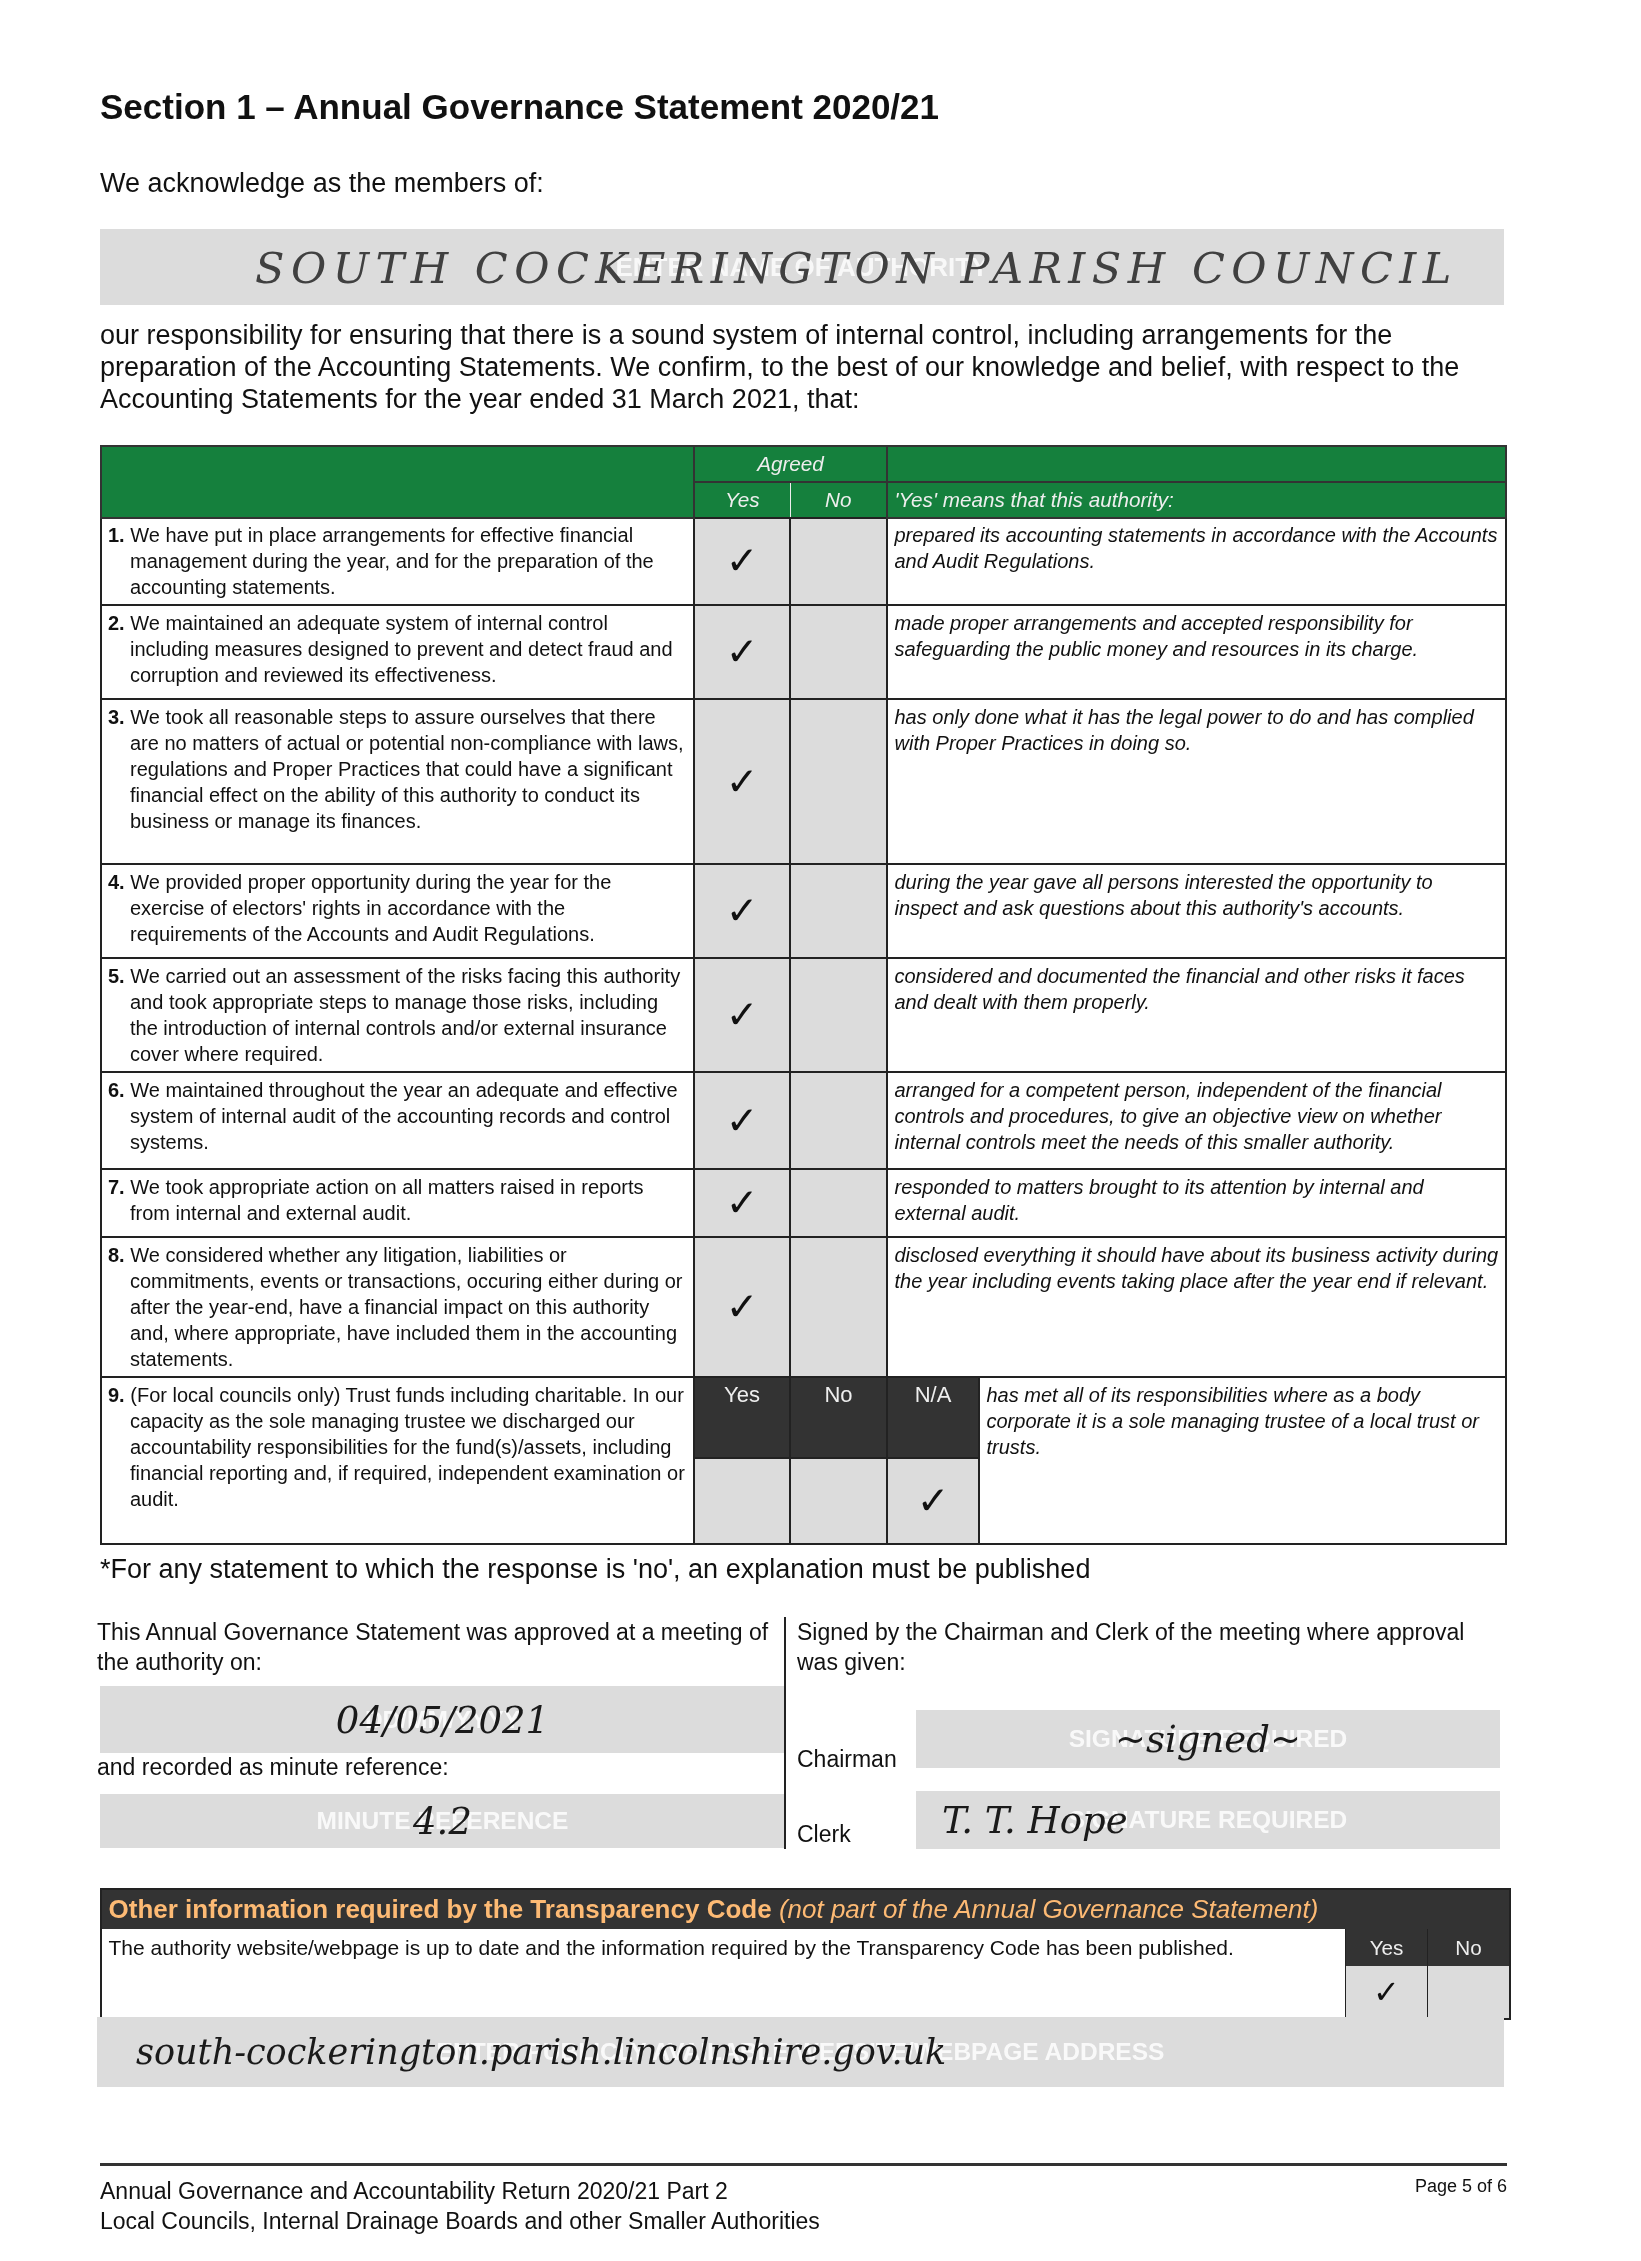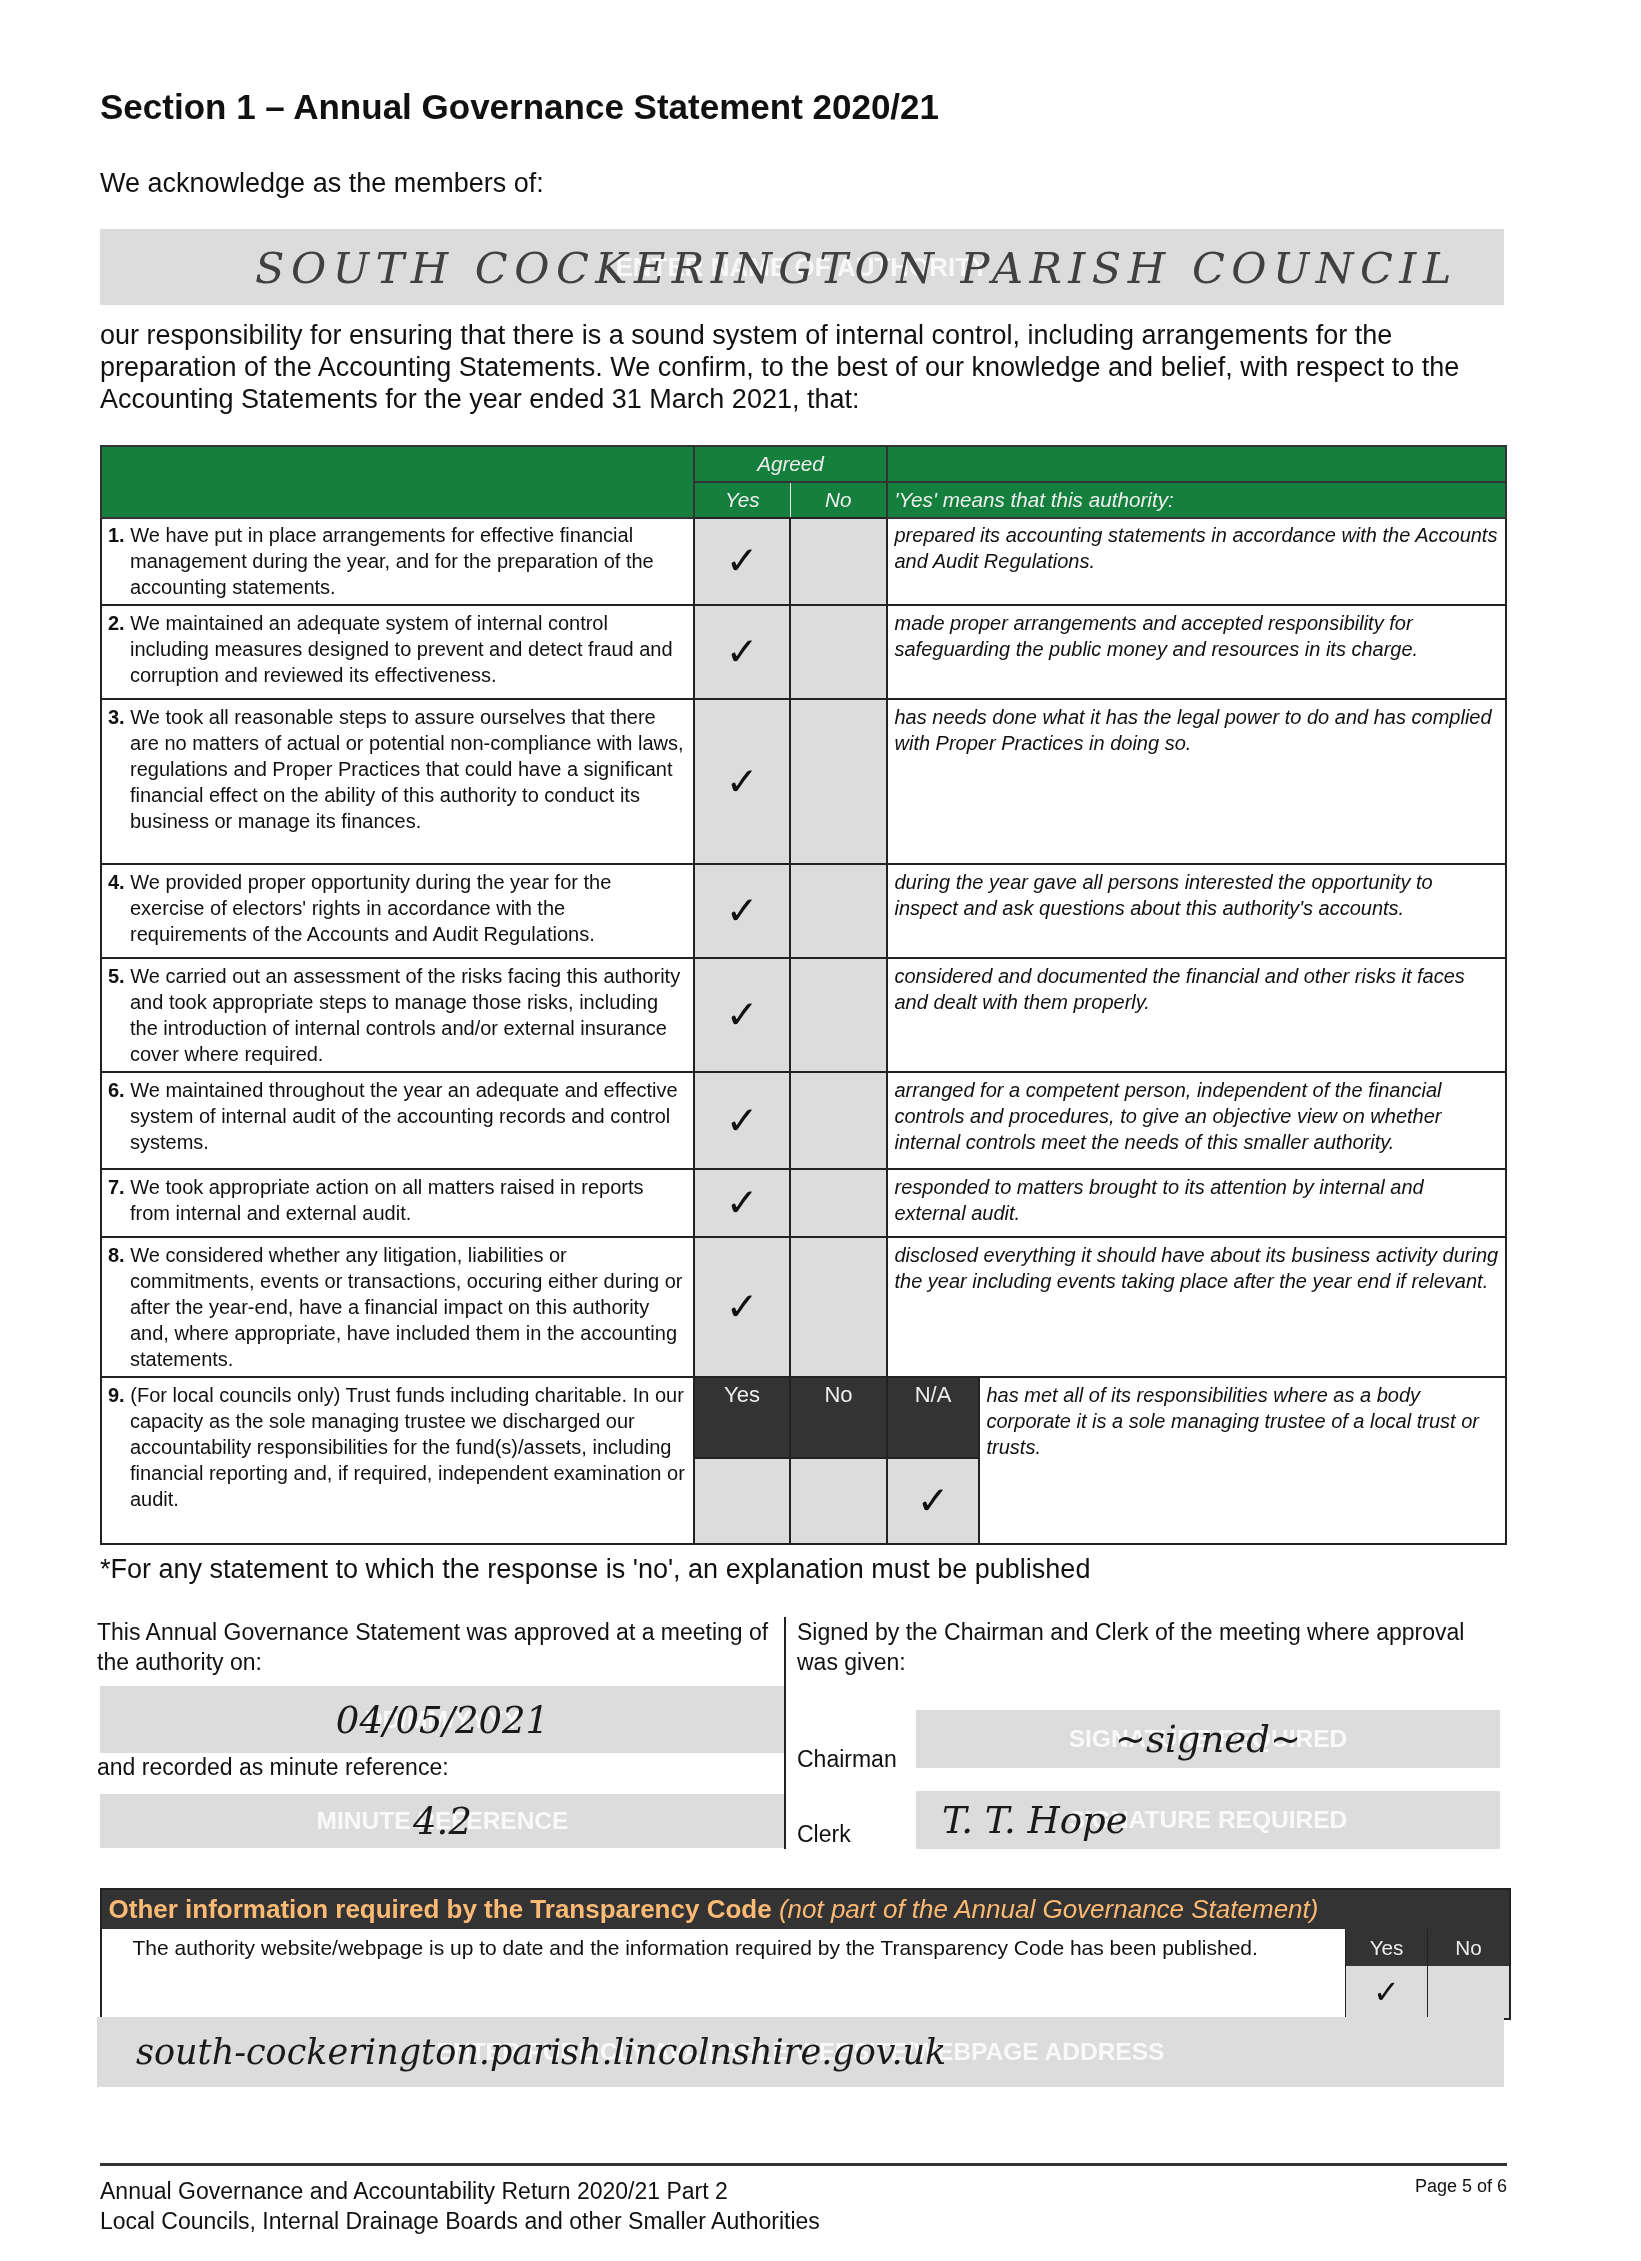--- a/index.html
+++ b/index.html
@@ -27,21 +27,21 @@
   .approve-left { left:97px; top:1617px; width:684px; font-size:23px; line-height:30px; }
   .approve-right { left:797px; top:1617px; width:684px; font-size:23px; line-height:30px; }
   .vdiv { left:784px; top:1617px; width:1.9px; height:232px; background:#222; }
   .greybox { background:#dcdcdc; position:absolute; }
   .greybox .ph { position:absolute; left:0; right:0; top:50%; transform:translateY(-50%); text-align:center; color:#fff; font-weight:bold; font-size:24.5px; opacity:.85; }
   .greybox .hand { position:absolute; left:0; right:0; top:50%; transform:translateY(-50%); text-align:center; font-family:"DejaVu Serif", serif; font-style:italic; font-size:37px; color:#1a1a1a; }
   .lbl { font-size:23px; }
   .tc { left:100px; top:1888px; width:1407px; border:2.6px solid #222; }
   .tc-head { background:#333; color:#fdba74; font-size:26px; padding:3.9px 6.5px; }
   .tc-head i { font-weight:normal; }
-  .tc-body { display:flex; font-size:21px; line-height:28px;margin-left:24px; }
+  .tc-body { display:flex; font-size:21px; line-height:28px; }
   .tc-text { flex:1; padding:5.2px 6.5px; background:#fff; }
   .tc-col { width:81px; border-left:1.9px solid #222; text-align:center; }
   .tc-col .h { background:#333; color:#eee; height:37px; font-size:20.7px; line-height:37px; }
   .tc-col .c { background:#dcdcdc; height:52px; font-size:32px; line-height:52px; font-family:"DejaVu Serif", serif; }
   .webbox { left:97px; top:2017px; width:1407px; height:70px; background:#dcdcdc; }
   .rule { left:100px; top:2163px; width:1407px; height:3.2px; background:#333; }
   .footer-l { left:100px; top:2176px; font-size:23px; line-height:30px; }
   .footer-r { right:135px; top:2176px; font-size:18px;text-align:center; }
 </style>
 </head>
@@ -86,21 +86,21 @@
   <tr style="height:94px">
     <td class="item"><span class="num">2.</span> <span>We maintained an adequate system of internal control including measures designed to prevent and detect fraud and corruption and reviewed its effectiveness.</span></td>
     <td class="tick">✓</td>
     <td class="tick"></td>
     <td colspan="2" class="desc">made proper arrangements and accepted responsibility for safeguarding the public money and resources in its charge.</td>
   </tr>
   <tr style="height:165px">
     <td class="item"><span class="num">3.</span> <span>We took all reasonable steps to assure ourselves that there are no matters of actual or potential non-compliance with laws, regulations and Proper Practices that could have a significant financial effect on the ability of this authority to conduct its business or manage its finances.</span></td>
     <td class="tick">✓</td>
     <td class="tick"></td>
-    <td colspan="2" class="desc">has needs done what it has the legal power to do and has complied with Proper Practices in doing so.</td>
+    <td colspan="2" class="desc">has only done what it has the legal power to do and has complied with Proper Practices in doing so.</td>
   </tr>
   <tr style="height:94px">
     <td class="item"><span class="num">4.</span> <span>We provided proper opportunity during the year for the exercise of electors' rights in accordance with the requirements of the Accounts and Audit Regulations.</span></td>
     <td class="tick">✓</td>
     <td class="tick"></td>
     <td colspan="2" class="desc">during the year gave all persons interested the opportunity to inspect and ask questions about this authority's accounts.</td>
   </tr>
   <tr style="height:110px">
     <td class="item"><span class="num">5.</span> <span>We carried out an assessment of the risks facing this authority and took appropriate steps to manage those risks, including the introduction of internal controls and/or external insurance cover where required.</span></td>
     <td class="tick">✓</td>

